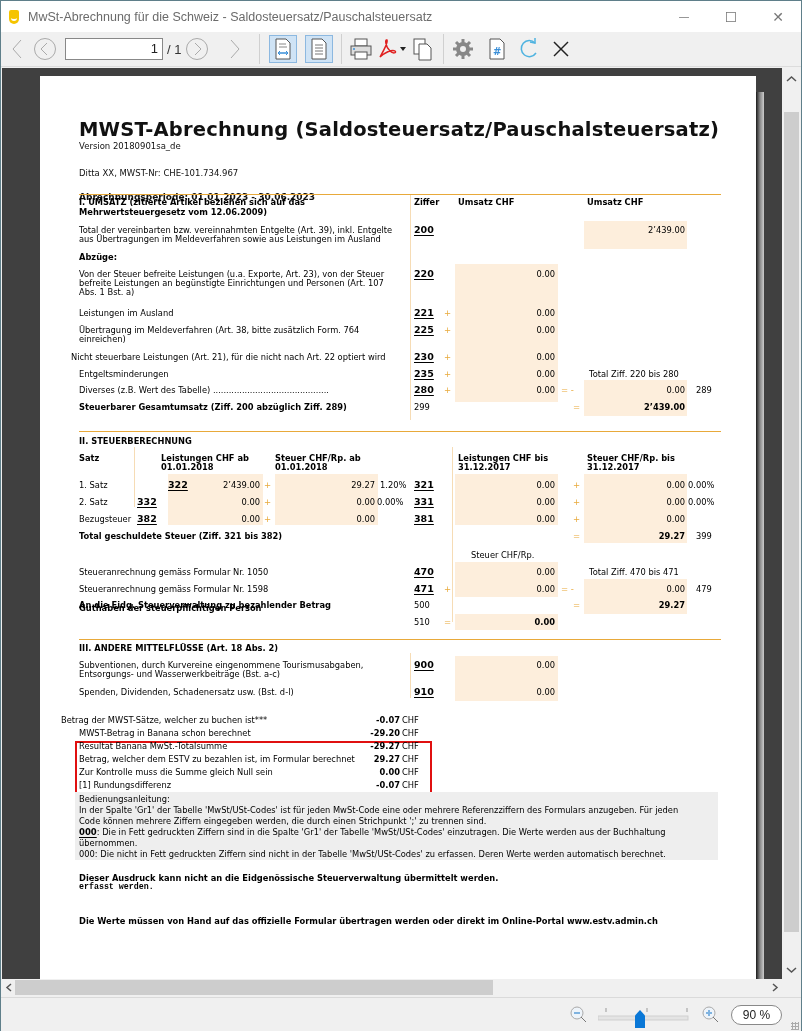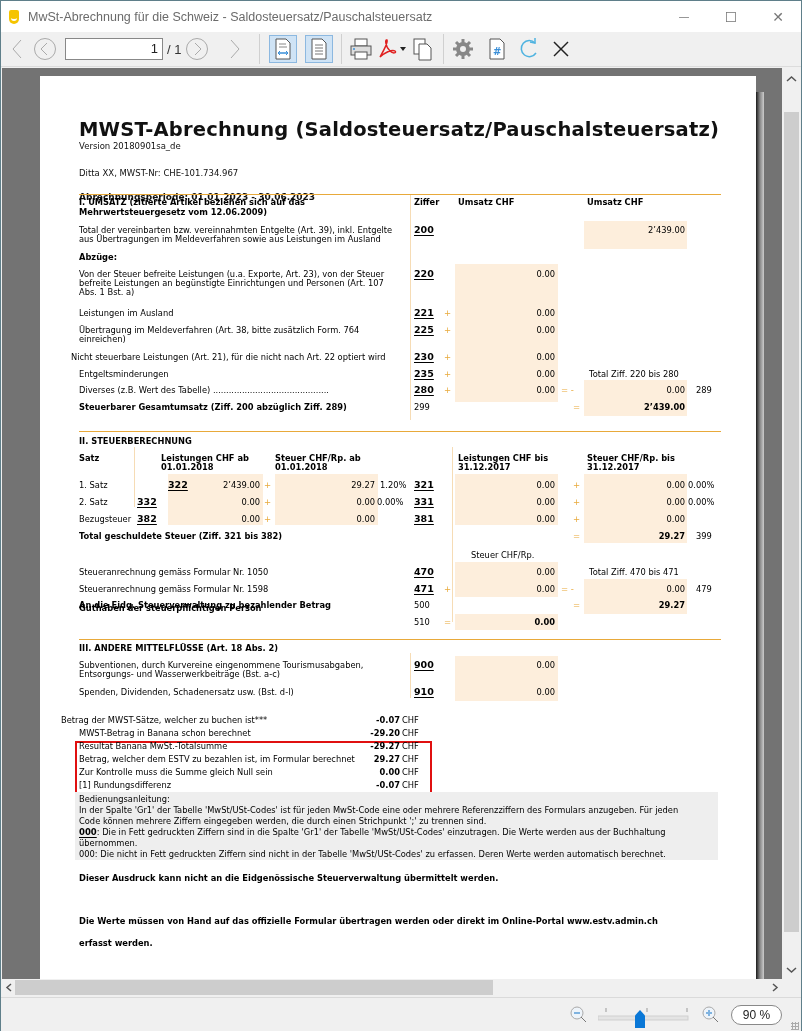--- a/index.html
+++ b/index.html
@@ -8,21 +8,21 @@
   .titlebar { position: absolute; left: 0; top: 0; width: 800px; height: 31px; background: #fff; display: flex; align-items: center; }
   .app-icon { width: 10px; height: 14px; margin-left: 8px; background: #f5c400; border-radius: 2px 2px 5px 5px; position: relative; }
   .app-icon::after { content: ""; position: absolute; left: 2px; top: 6px; width: 6px; height: 3px; border-bottom: 2px solid #fff; border-radius: 0 0 4px 4px; }
   .title-text { margin-left: 9px; font-family: "Liberation Sans", sans-serif; font-size: 12.5px; color: #6b6b6b; }
   .win-ctrl { position: absolute; top: 0; width: 46px; height: 31px; display: flex; align-items: center; justify-content: center; color: #777; font-size: 14px; font-family: "DejaVu Sans", sans-serif; }
   .toolbar { position: absolute; left: 0; top: 31px; width: 800px; height: 35px; background: #f0f0f0; display: flex; align-items: center; border-bottom: 1px solid #dcdcdc; }
   .tb-btn { width: 28px; height: 28px; display: flex; align-items: center; justify-content: center; color: #999; }
   .tb-sep { width: 1px; height: 30px; background: #d0d0d0; margin: 0 5px; }
   .page-input { width: 98px; height: 22px; border: 1px solid #888; background: #fff; margin-left: 6px; font-family: "Liberation Sans", sans-serif; font-size: 13px; text-align: right; padding-right: 4px; line-height: 20px; color: #222; }
   .page-total { font-family: "Liberation Sans", sans-serif; font-size: 13px; color: #333; margin: 0 2px 0 4px; }
-  .viewport { position: absolute; left: 1px; top: 67px; width: 780px; height: 911px; background: #737373; overflow: hidden; }
+  .viewport { position: absolute; left: 1px; top: 67px; width: 780px; height: 911px; background: #404040; overflow: hidden; }
   .page { position: absolute; left: 38px; top: 8px; width: 716px; height: 920px; background: #fff; }
   .page-shadow { position: absolute; left: 754px; top: 24px; width: 8px; height: 900px; background: linear-gradient(to right, #1a1a1a, #888, #ccc); }
   .vscroll { position: absolute; left: 781px; top: 67px; width: 19px; height: 911px; background: #f0f0f0; }
   .vscroll .thumb { position: absolute; left: 2px; top: 44px; width: 15px; height: 820px; background: #cdcdcd; }
   .hscroll { position: absolute; left: 1px; top: 978px; width: 780px; height: 17px; background: #f0f0f0; }
   .hscroll .thumb { position: absolute; left: 13px; top: 1px; width: 478px; height: 15px; background: #cdcdcd; }
   .hscroll .thumb { width: 480px; }
   .statusbar { position: absolute; left: 0; top: 996px; width: 800px; height: 34px; background: #f0f0f0; border-top: 1px solid #dadada; }
   .zoom-box { position: absolute; left: 476px; top: 7px; width: 33px; height: 20px; border: 1px solid #888; background: #fff; font-family: "Liberation Sans", sans-serif; font-size: 12px; line-height: 18px; text-align: center; color: #222; }
 
@@ -358,21 +358,21 @@
       <div class="instr" style="top:716px; height:68px;"></div>
       <div class="t" style="left:39px; top:718px;">Bedienungsanleitung:</div>
       <div class="t" style="left:39px; top:729px;">In der Spalte 'Gr1' der Tabelle 'MwSt/USt-Codes' ist für jeden MwSt-Code eine oder mehrere Referenzziffern des Formulars anzugeben. Für jeden</div>
       <div class="t" style="left:39px; top:740px;">Code können mehrere Ziffern eingegeben werden, die durch einen Strichpunkt ';' zu trennen sind.</div>
       <div class="t" style="left:39px; top:751px;"><span class="u" style="font-size:8.5px;">000</span><span>: Die in Fett gedruckten Ziffern sind in die Spalte 'Gr1' der Tabelle 'MwSt/USt-Codes' einzutragen. Die Werte werden aus der Buchhaltung</span></div>
       <div class="t" style="left:39px; top:762px;">übernommen.</div>
       <div class="t" style="left:39px; top:773px;"><span>000</span><span>: Die nicht in Fett gedruckten Ziffern sind nicht in der Tabelle 'MwSt/USt-Codes' zu erfassen. Deren Werte werden automatisch berechnet.</span></div>
 
       <div class="t b" style="left:39px; top:797px;">Dieser Ausdruck kann nicht an die Eidgenössische Steuerverwaltung übermittelt werden.</div>
       <div class="t b" style="left:39px; top:808px;margin-top:32px;">Die Werte müssen von Hand auf das offizielle Formular übertragen werden oder direkt im Online-Portal www.estv.admin.ch</div>
-      <div class="t b" style="left:39px; top:862px;">erfasst werden.</div>
+      <div class="t b" style="left:39px; top:806px;font-family:Liberation Mono, monospace;">erfasst werden.</div>
     </div>
   </div>
 
   <div class="vscroll">
     <svg width="19" height="16" style="position:absolute;left:0;top:3px;">
         <polyline points="5,10 9.5,6 14,10" fill="none" stroke="#555" stroke-width="1.5"></polyline>
       </svg>
     <div class="thumb"></div>
     <svg width="19" height="16" style="position:absolute;left:0;top:894px;">
         <polyline points="5,6 9.5,10 14,6" fill="none" stroke="#555" stroke-width="1.5"></polyline>

